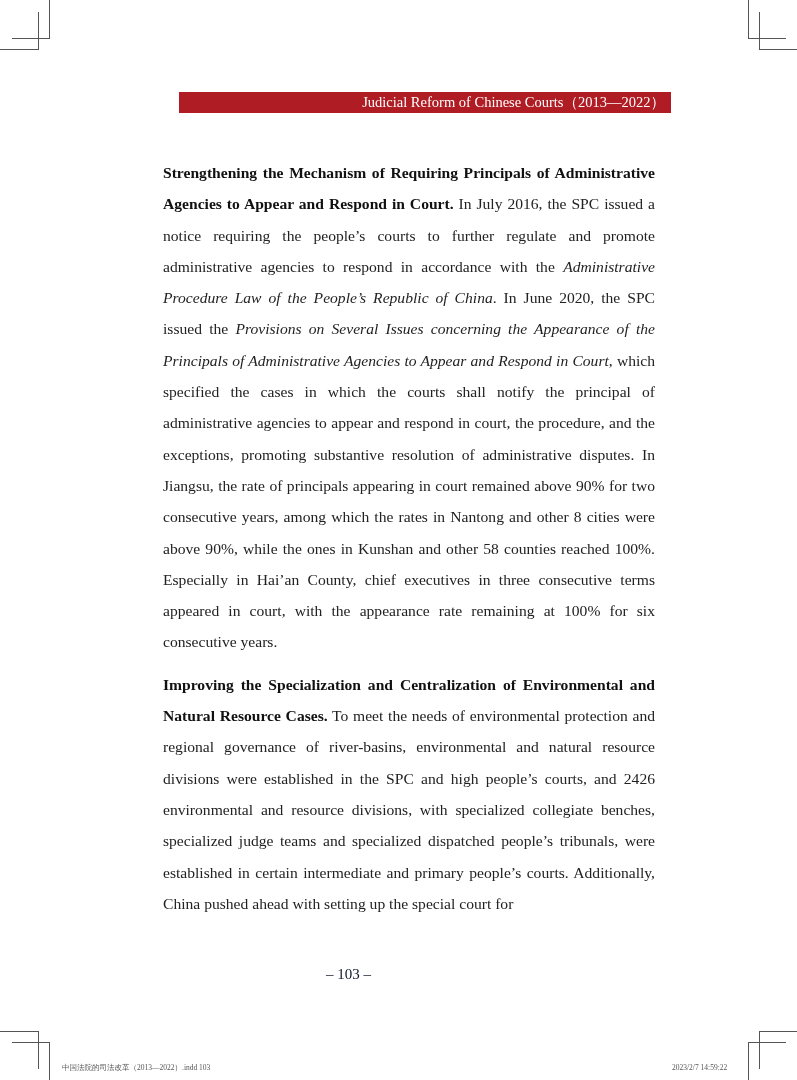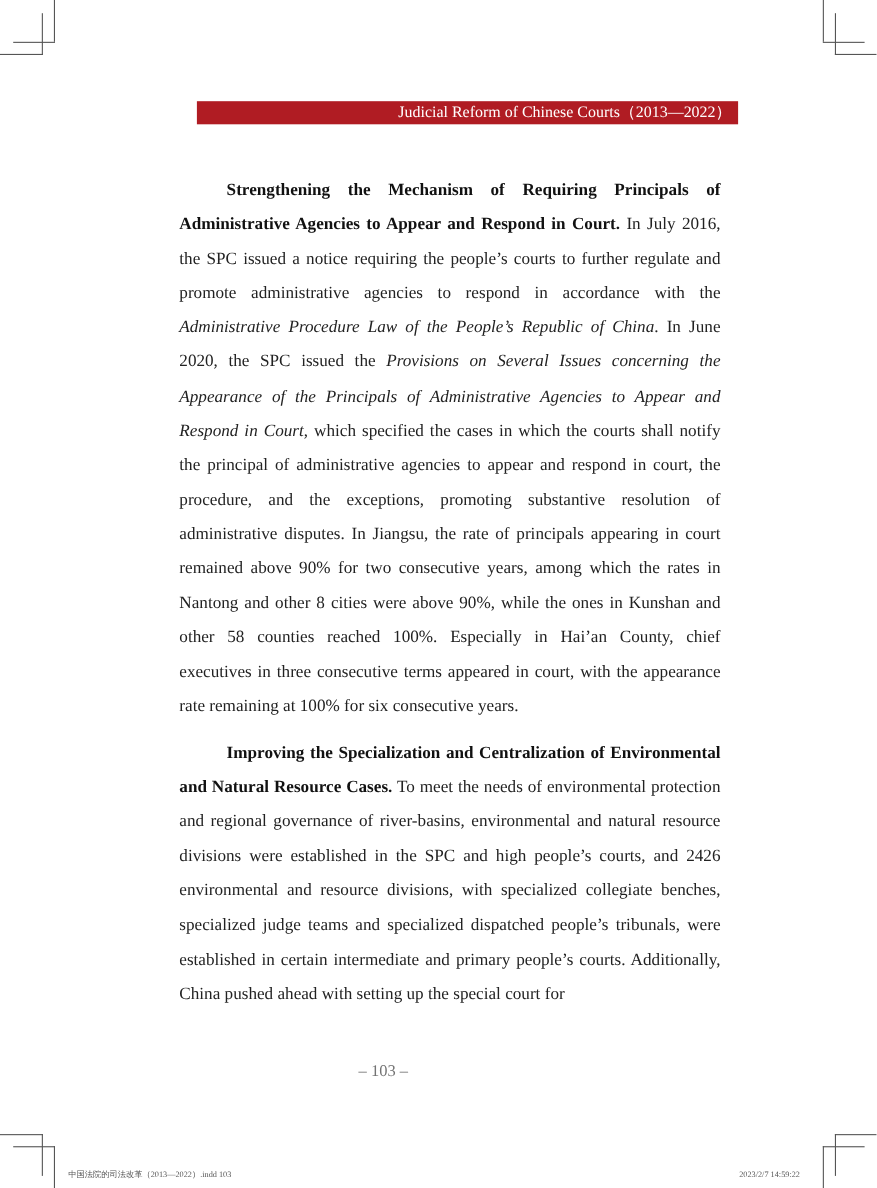--- a/index.html
+++ b/index.html
@@ -19,26 +19,26 @@
     }
     .body-text {
       position: absolute; left: 163px; top: 157px; width: 492px;
       font-family: "Liberation Serif", serif;
       font-size: 15.6px;
       line-height: 31.3px;
       color: #222;
       text-align: justify;
     }
     .body-text p { margin: 0 0 11px 0; }
-    .body-text b { font-weight: bold; color: #111; margin-left: 43px; }
+    .body-text b { font-weight: bold; color: #111; }
     .page-number {
       position: absolute; left: 0; width: 697px; top: 966px;
       text-align: center;
       font-family: "Liberation Serif", serif;
-      font-size: 15px; color: #737373;
+      font-size: 15px; color: #0f172a;
     }
     .slug-left, .slug-right {
       position: absolute; top: 1063px;
       font-family: "Liberation Serif", serif;
       font-size: 7.5px; color: #555;
     }
     .slug-left { left: 62px; }
     .slug-right { left: 672px; }
   </style>
 </head>

